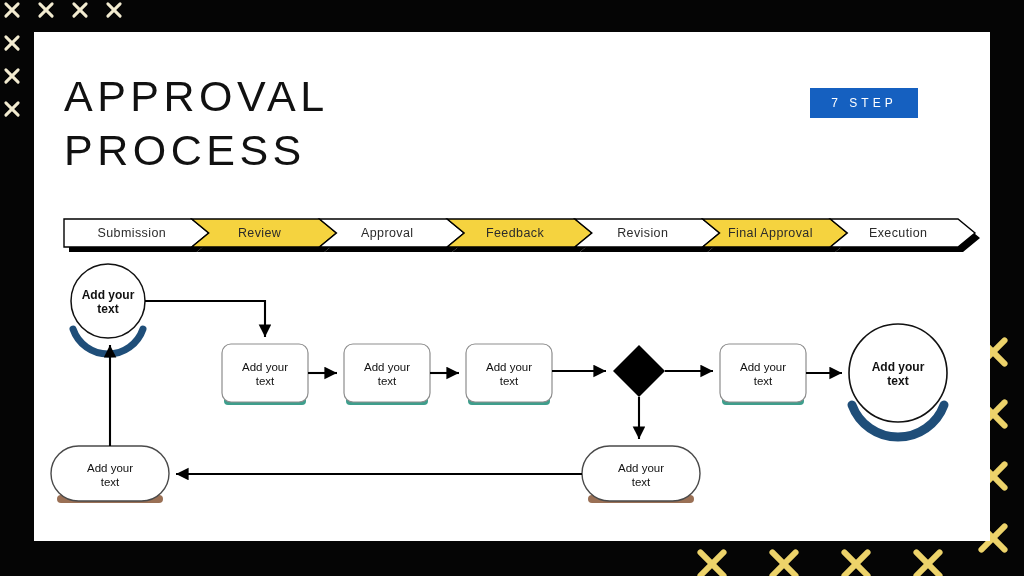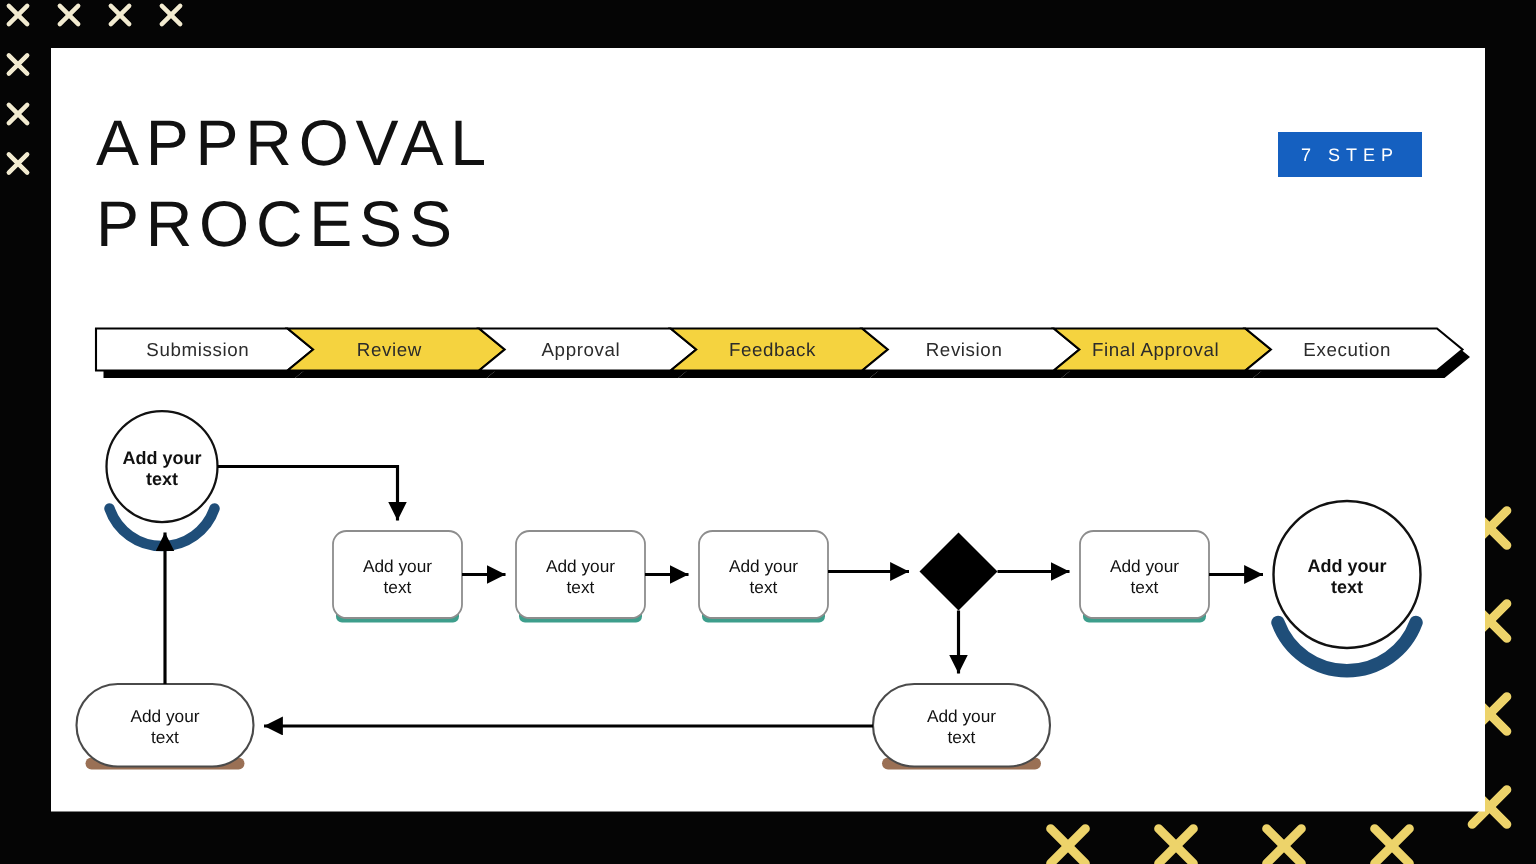--- a/index.html
+++ b/index.html
@@ -39,22 +39,22 @@
     font-weight: 300;
     letter-spacing: 4.5px;
     line-height: 1.25;
     color: #111111;
     white-space: pre-line;
   }
 
   
   #badge {
     position: absolute;
-    left: 818px; top: 56px;
-    width: 96px; height: 30px;
+    left: 776px; top: 56px;
+    width: 108px; height: 30px;
     background: #1560C0;
     color: #FFFFFF;
     font-size: 12px;
     letter-spacing: 4px;
     display: flex;
     align-items: center;
     justify-content: center;
   }
 
   
@@ -67,21 +67,21 @@
   .step-label {
     font-family: "Liberation Sans", sans-serif;
     font-size: 12.5px;
     fill: #2b2b2b;
     letter-spacing: 0.4px;
     text-anchor: middle;
     dominant-baseline: middle;
   }
 
   
-  #flow { position: absolute; left: 0; top: 12px; width: 956px; height: 434px; }
+  #flow { position: absolute; left: 0; top: 2px; width: 956px; height: 434px; }
   #flow svg { display: block; overflow: visible; }
   .node-text {
     font-family: "Liberation Sans", sans-serif;
     font-size: 11.5px;
     fill: #111111;
     text-anchor: middle;
   }
   .node-text.bold { font-weight: bold; font-size: 12px; }
 </style>
 </head>

